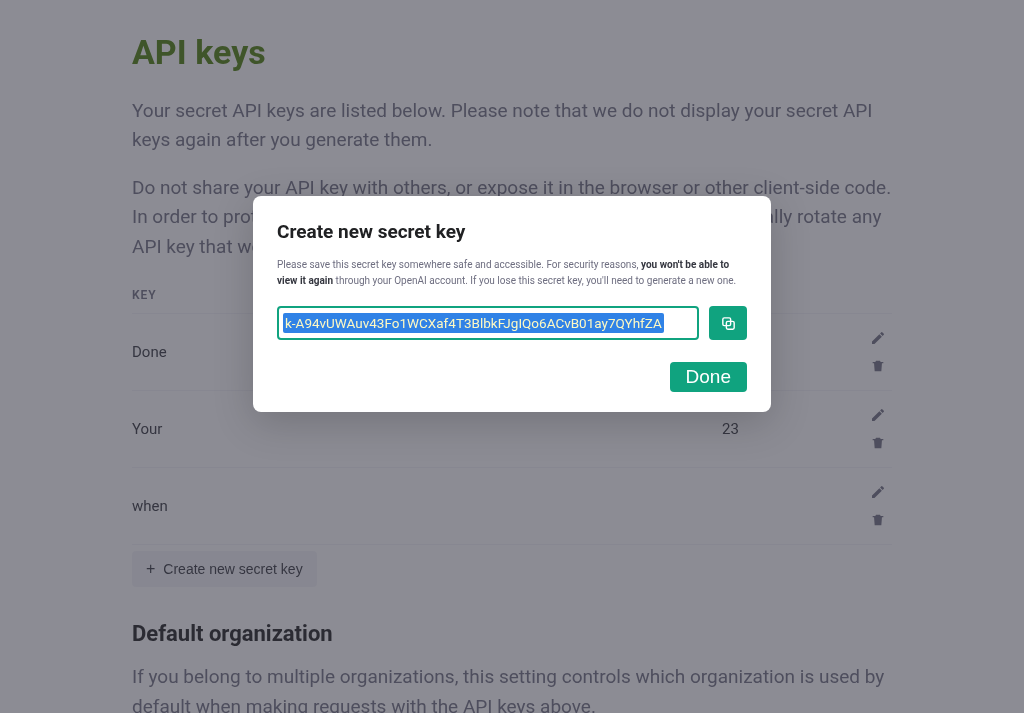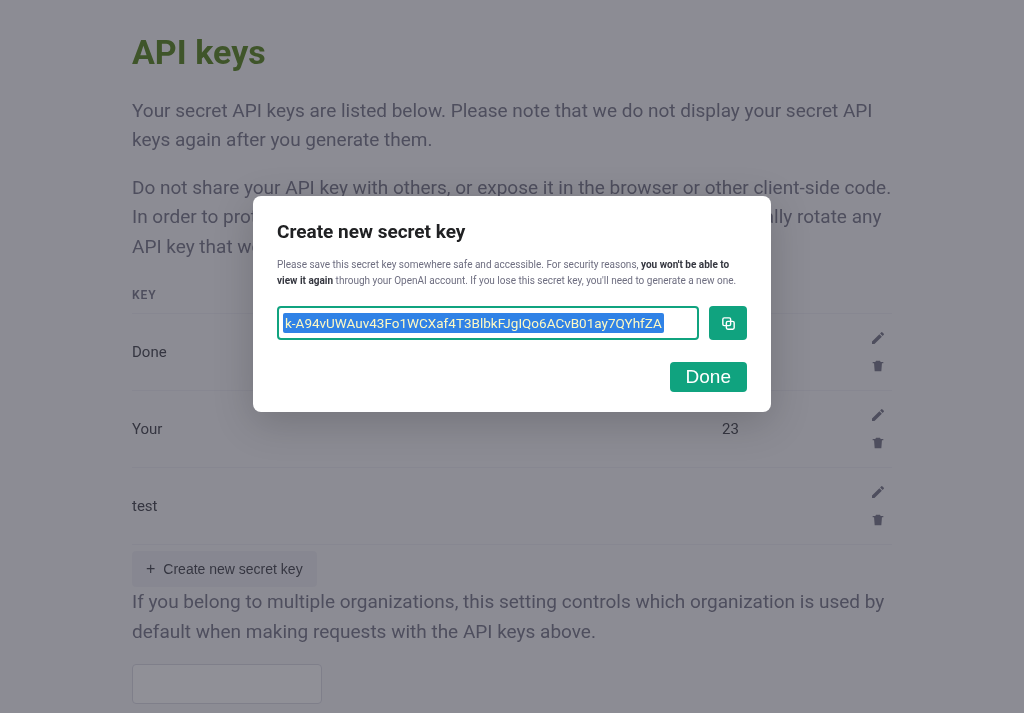--- a/index.html
+++ b/index.html
@@ -281,21 +281,21 @@
           </button>
           <button class="icon-btn">
             <svg viewBox="0 0 24 24" fill="currentColor">
                 <path d="M6 7h12l-1 13H7L6 7zm3-3h6l1 2h4v2H4V6h4l1-2z"></path>
               </svg>
           </button>
         </div>
       </div>
 
       <div class="row">
-        <div class="col-name">test</div>
+        <div class="col-name">when</div>
         <div class="col-key"></div>
         <div class="col-created"></div>
         <div class="col-lastused"></div>
         <div class="row-actions">
           <button class="icon-btn">
             <svg viewBox="0 0 24 24" fill="currentColor">
                 <path d="M3 17.25V21h3.75L17.81 9.94l-3.75-3.75L3 17.25zM20.71 7.04a1 1 0 0 0 0-1.41l-2.34-2.34a1 1 0 0 0-1.41 0l-1.83 1.83 3.75 3.75 1.83-1.83z"></path>
               </svg>
           </button>
           <button class="icon-btn">
@@ -305,20 +305,21 @@
           </button>
         </div>
       </div>
     </div>
 
     <button class="create-key-btn">
       <span class="plus">+</span>
       <span>Create new secret key</span>
     </button>
 
+    <h2 class="section-title">Default organization</h2>
     <p class="lead">If you belong to multiple organizations, this setting controls which organization is used by default when making requests with the API keys above.</p>
 
     <div class="org-select">
       
       
     </div>
 
     
 
   </div>

